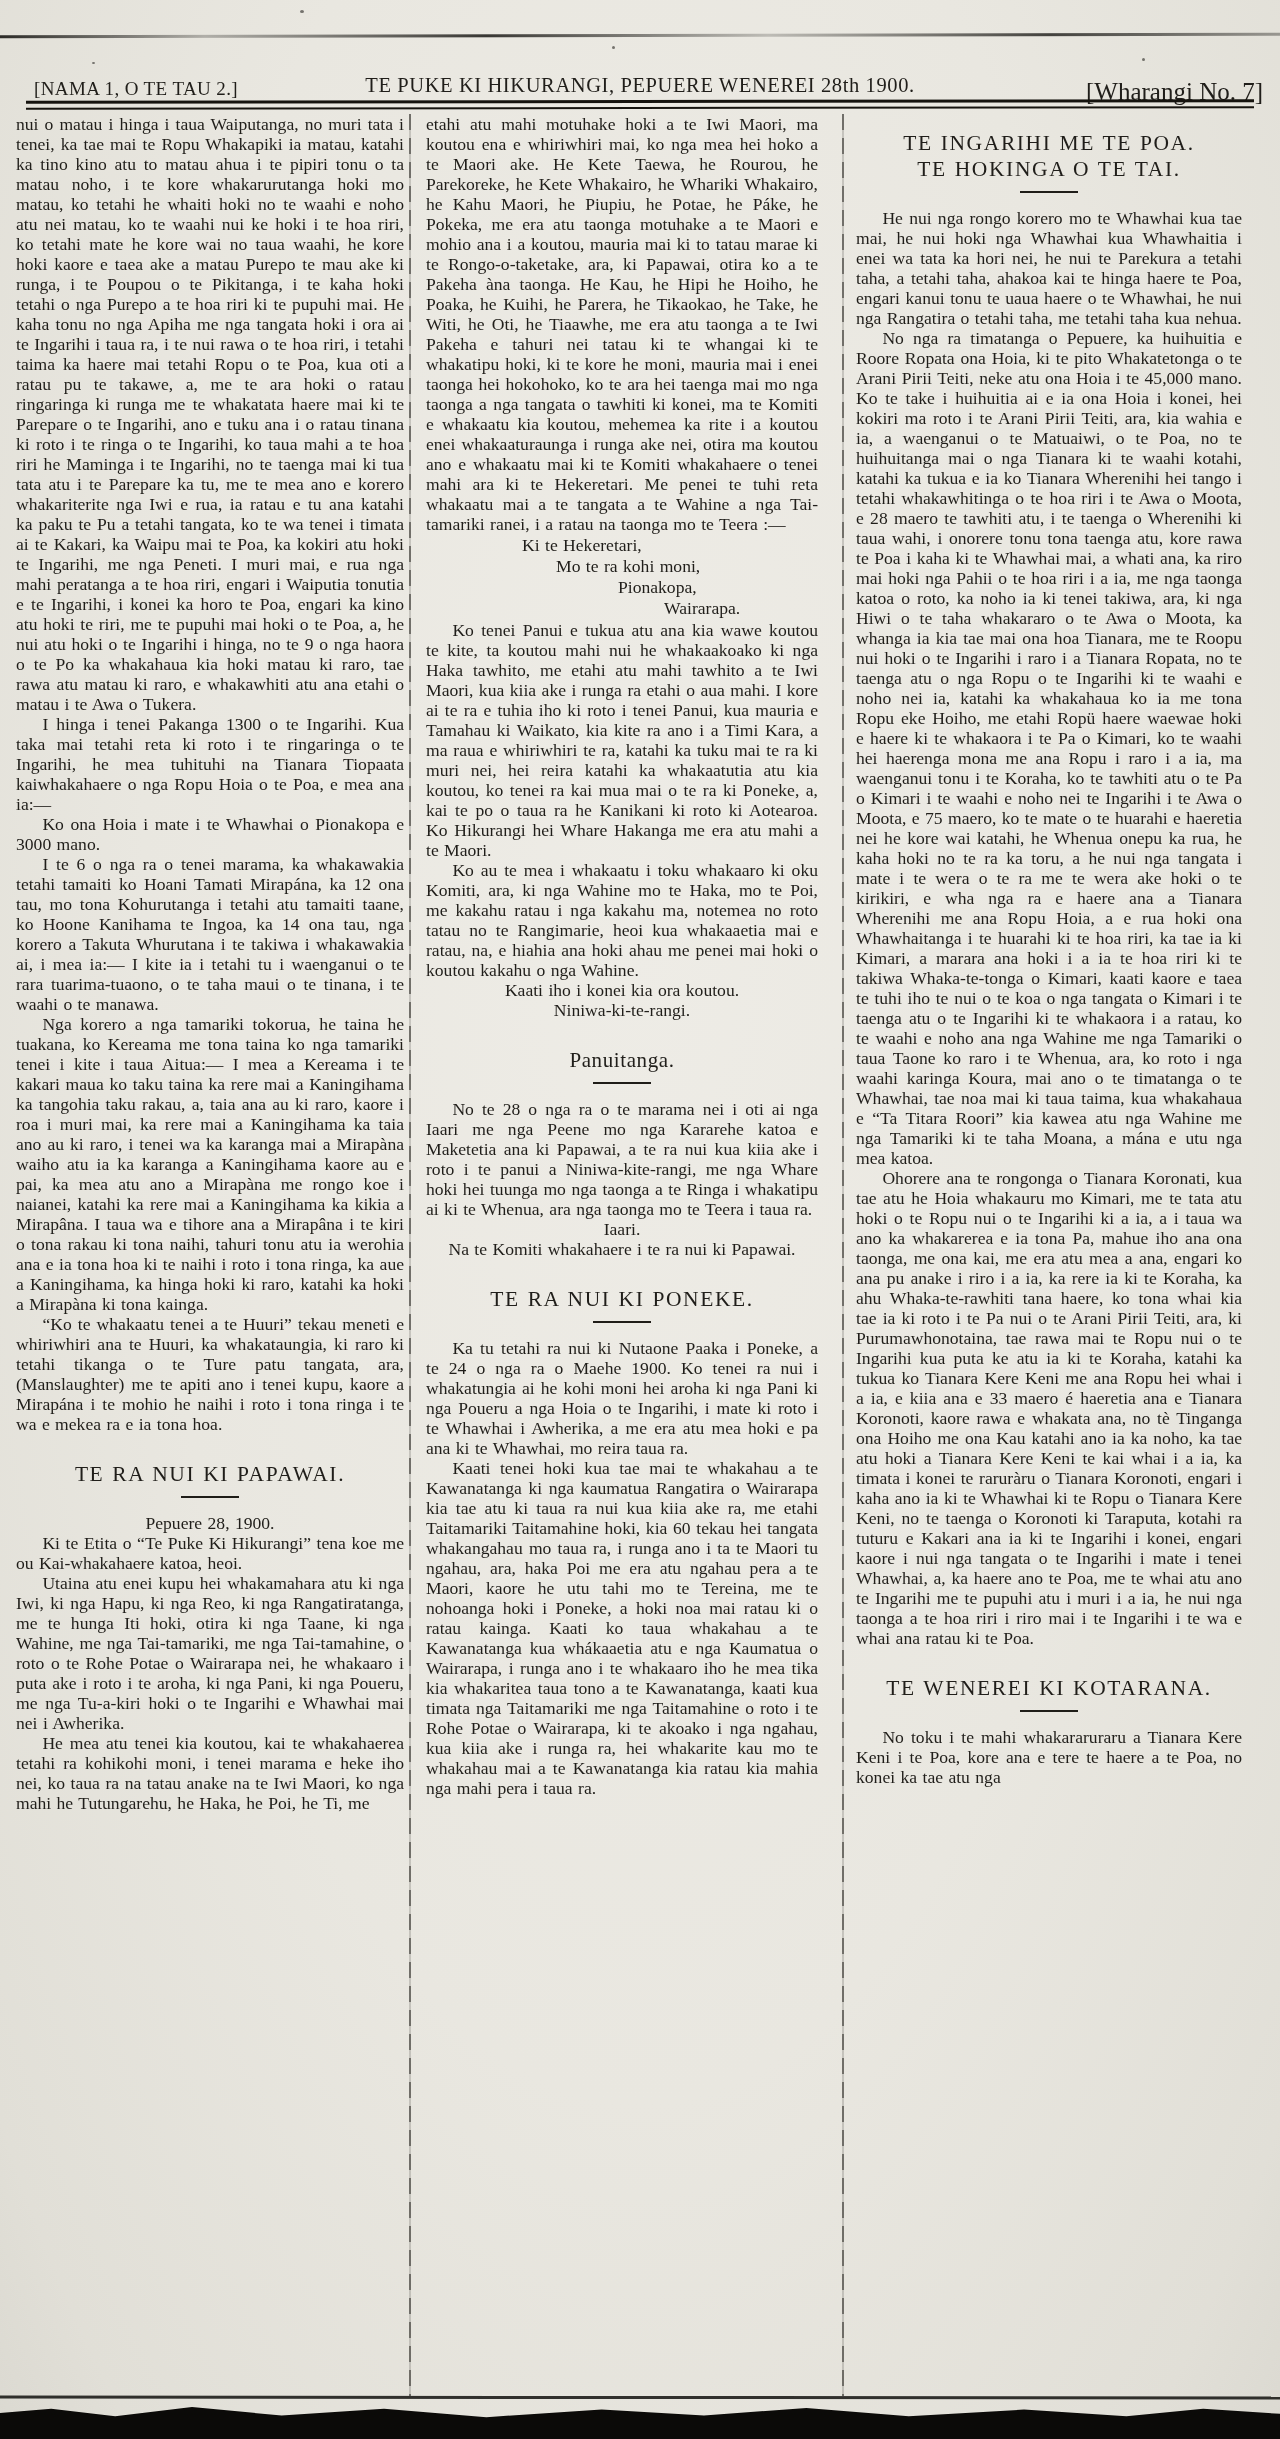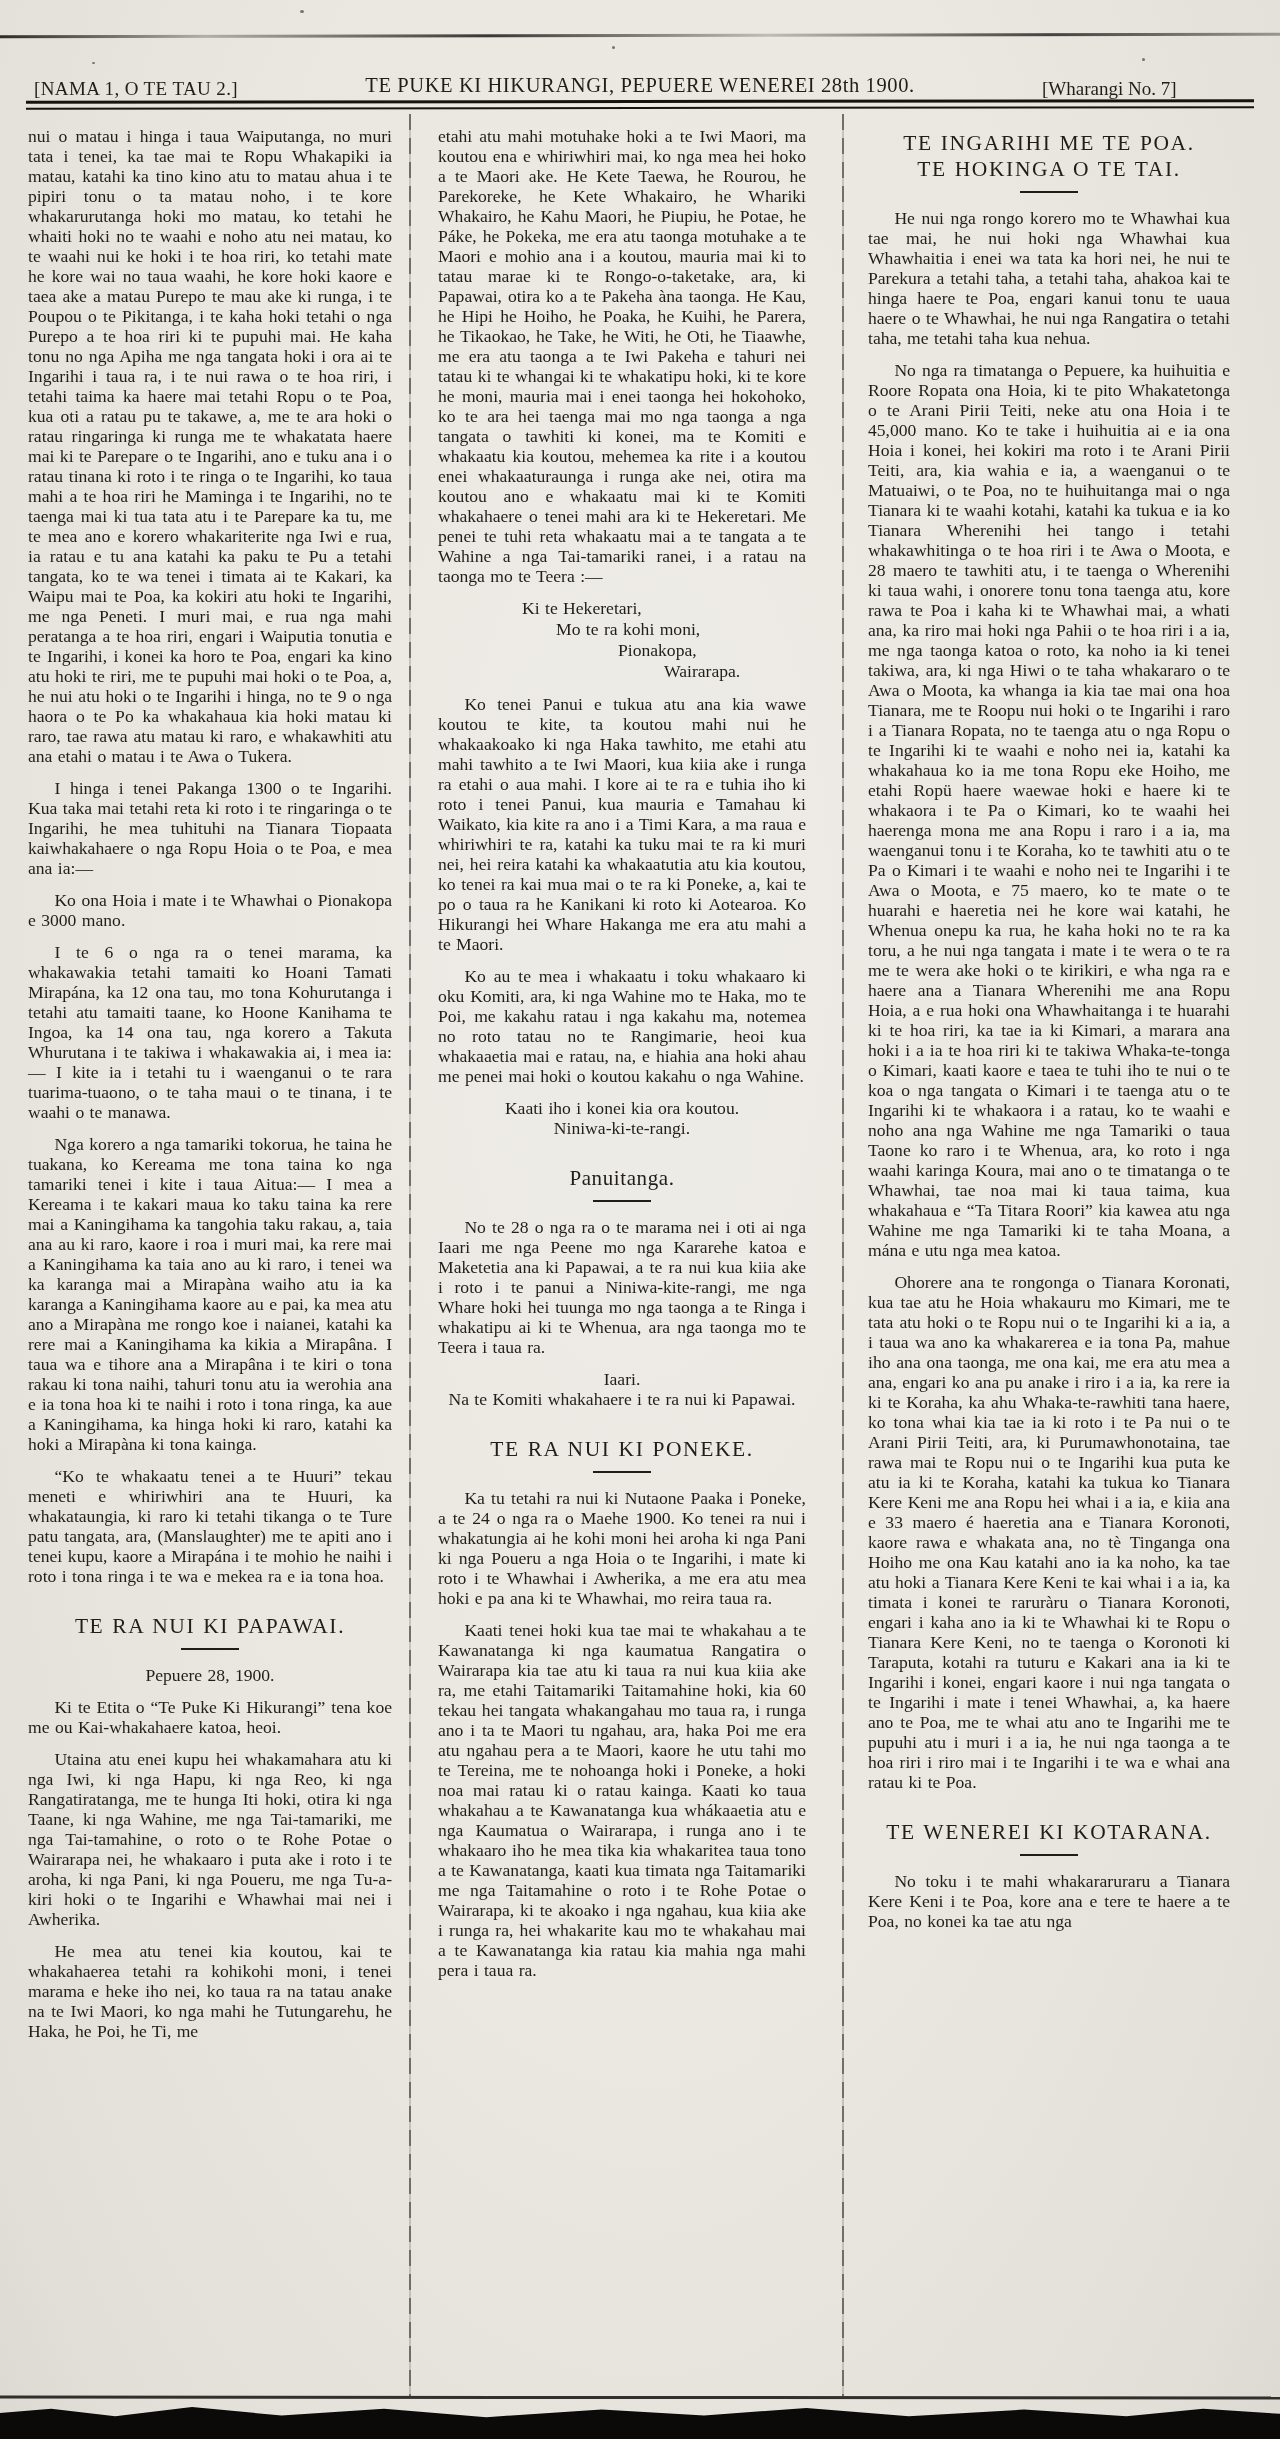--- a/index.html
+++ b/index.html
@@ -5,34 +5,34 @@
   html,body{margin:0;padding:0;background:#6b6b68;}
   .page{
     position:relative;width:1280px;height:2439px;overflow:hidden;
     background:radial-gradient(ellipse at 50% 38%, #eeece6 0%, #e9e7e0 55%, #e1dfd7 90%, #dbd9d1 100%);
     font-family:"Liberation Serif","DejaVu Serif",serif;
     color:#201e1a;
   }
   
   .masthead-left{position:absolute;top:78px;left:34px;font-size:19px;letter-spacing:.4px;white-space:nowrap;}
   .masthead-center{position:absolute;top:74px;left:0;width:100%;text-align:center;font-size:20.5px;letter-spacing:.6px;white-space:nowrap;}
-  .masthead-right{position:absolute;top:78px;left:1042px;font-size:19px;white-space:nowrap;text-align:right;}
+  .masthead-right{position:absolute;top:78px;left:1086px;font-size:25px;white-space:nowrap;text-align:right;}
   .rule-a{position:absolute;top:100px;left:26px;width:1228px;height:3px;background:#15130e;transform:rotate(-.06deg);}
   .rule-b{position:absolute;top:107px;left:26px;width:1228px;height:2px;background:#15130e;transform:rotate(-.06deg);}
   
   .vrule{position:absolute;top:114px;width:2px;height:2282px;
     background:repeating-linear-gradient(180deg, rgba(32,30,25,.6) 0 16px, rgba(32,30,25,.18) 16px 24px);}
   .vrule-1{left:409px;} .vrule-2{left:842px;}
   
   .col{position:absolute;top:114px;text-align:justify;font-size:17.6px;line-height:20px;
        word-spacing:1px;}
   .col-0{left:16px;width:388px;}
   .col-1{left:426px;width:392px;}
   .col-2{left:856px;width:386px;}
-  p.para{margin:12px;text-indent:1.5em;}
+  p.para{margin:0;text-indent:1.5em;}
   p.noindent{text-indent:0;}
   p.center-line{margin:0;text-align:center;text-indent:0;}
   .heading{margin:27px 0 15px;text-align:center;}
   .col .heading:first-child{margin-top:16px;}
   .h-line{font-size:21.5px;letter-spacing:1.6px;line-height:26px;white-space:nowrap;}
   .subheading .h-line{font-size:21px;letter-spacing:.6px;}
   .h-rule{width:58px;height:2px;background:#1f1d18;margin:9px auto 0;}
   .address{margin:1px 0;}
   .addr-line{line-height:21px;}
   .addr-0{padding-left:96px;} .addr-1{padding-left:130px;}

